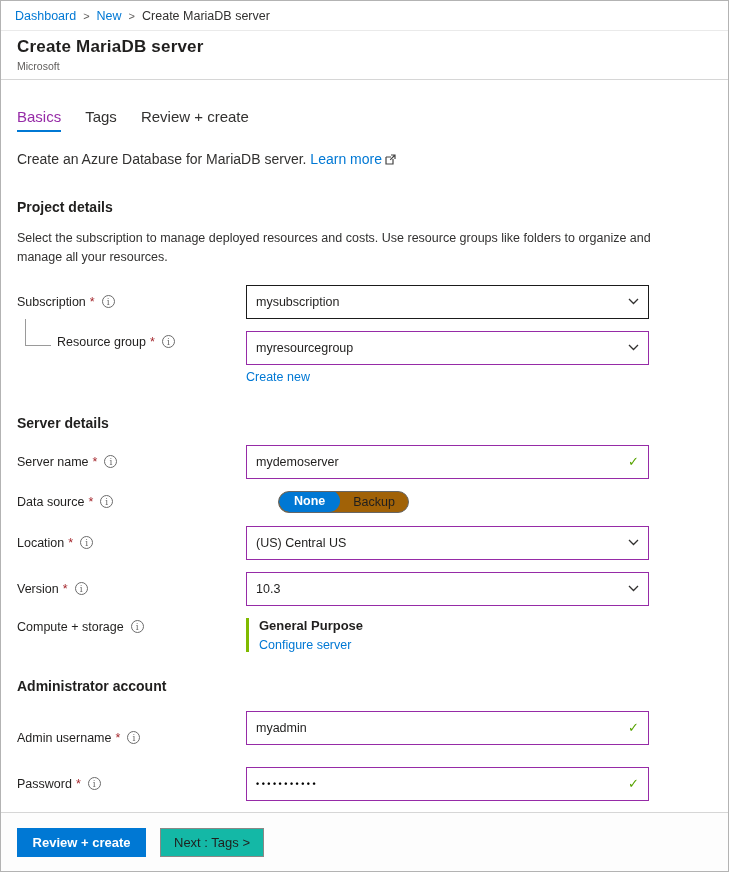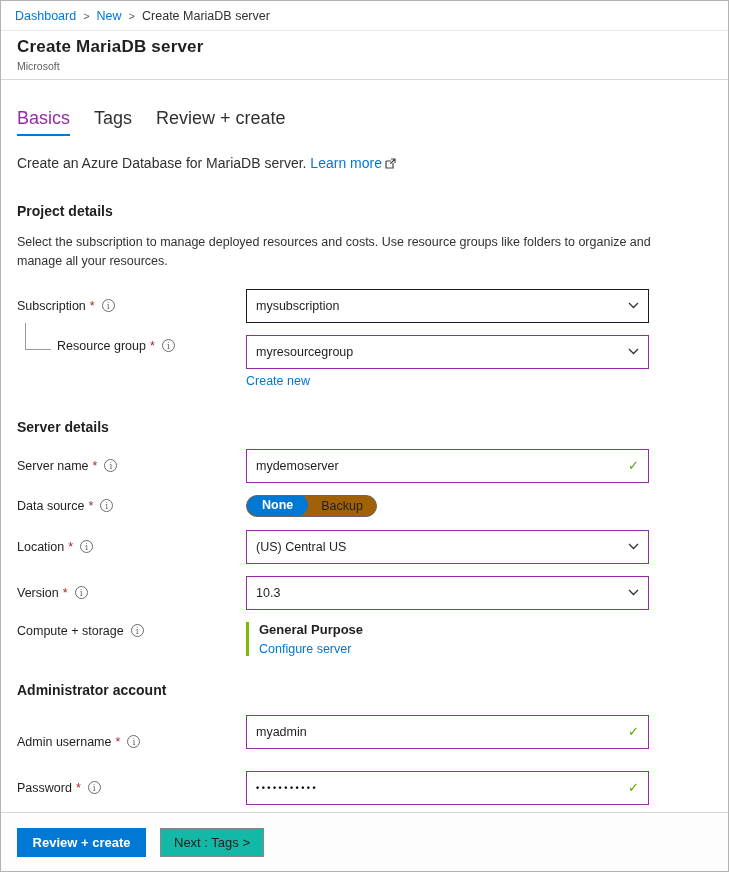--- a/index.html
+++ b/index.html
@@ -29,21 +29,21 @@
   .page-header {
     padding: 6px 16px 7px 16px;
     border-bottom: 1px solid #d6d6d6;
   }
   .page-title { font-size: 17px; font-weight: 700; color: #201f1e; letter-spacing: .2px; }
   .page-subtitle { font-size: 10.5px; color: #605e5c; margin-top: 3px; }
   
   .main { padding: 0 16px; }
   .tabs { display: flex; gap: 24px; margin-top: 28px; }
   .tab {
-    font-size: 18px;
+    font-size: 15px;
     padding-bottom: 5px;
     color: #323130;
     cursor: pointer;
     border-bottom: 2px solid transparent;
   }
   .tab.active {
     color: #962ba7;
     border-bottom: 2px solid #0078d4;
   }
   .intro { margin-top: 19px; font-size: 14px; color: #323130; }
@@ -217,21 +217,21 @@
       <span class="info-icon">i</span>
     </div>
     <div class="field-cell">
       <div class="textbox">
         <span>mydemoserver</span>
         <span class="valid-check">✓</span>
       </div>
     </div>
   </div>
 
-  <div class="row" style="margin-bottom:13px;">
+  <div class="row" style="margin-bottom:13px;gap:32px;">
     <div class="label-cell">
       <span>Data source</span>
         <span class="req">*</span>
       <span class="info-icon">i</span>
     </div>
     <div class="field-cell">
       <div class="pill-toggle">
         <span class="pill-option selected">None</span>
         <span class="pill-option">Backup</span>
       </div>

